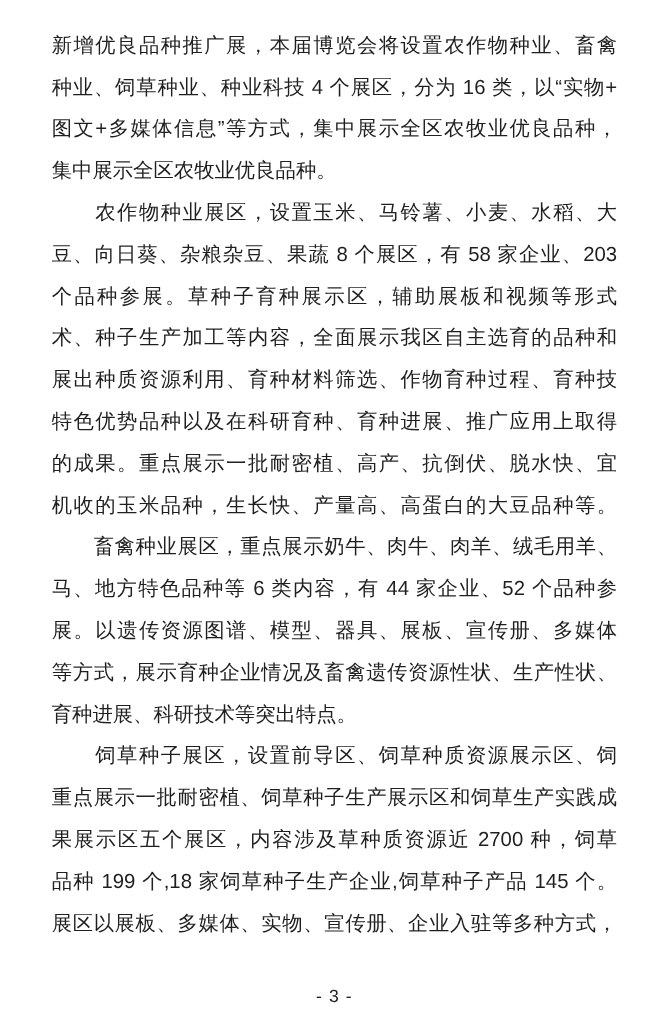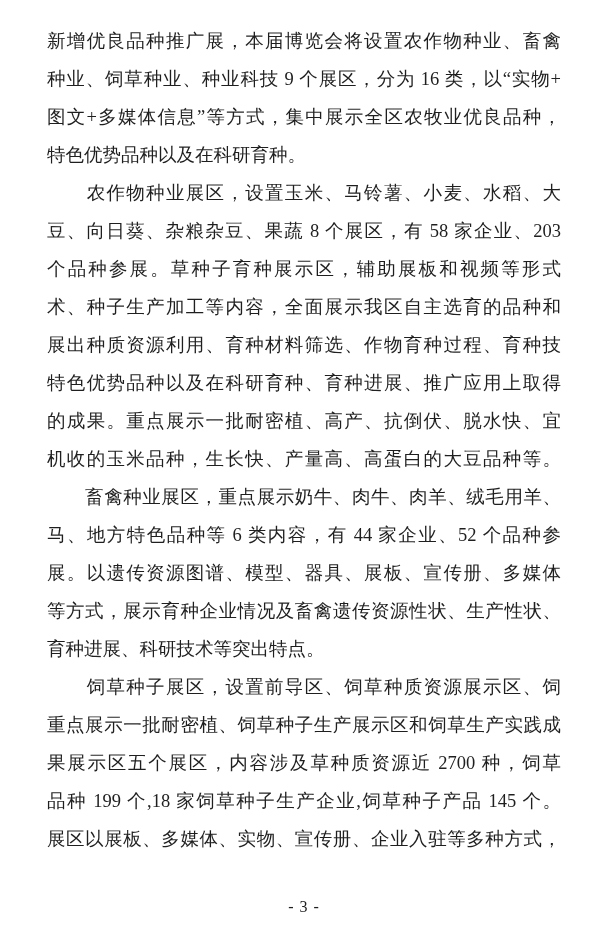--- a/index.html
+++ b/index.html
@@ -8,21 +8,21 @@
     width: 608px;
     height: 930px;
     background: #ffffff;
     overflow: hidden;
   }
   .page {
     position: relative;
     width: 608px;
     height: 930px;
     background: #ffffff;
-    font-family: Liberation Serif, serif;
+    font-family: Liberation Sans, sans-serif;
     color: #1f1f1f;
   }
   .content {
     position: absolute;
     left: 47px;
     top: 22px;
     width: 514px;
   }
   .line {
     width: 514px;
@@ -50,23 +50,23 @@
     color: #1f1f1f;
     letter-spacing: 1px;
   }
 </style>
 </head>
 <body>
 
 <div class="page" style="background: rgb(255, 255, 255); color: rgb(31, 31, 31);">
   <div class="content">
       <div class="line">新增优良品种推广展，本届博览会将设置农作物种业、畜禽</div>
-      <div class="line">种业、饲草种业、种业科技 9 个展区，分为 16 类，以“实物+</div>
+      <div class="line">种业、饲草种业、种业科技 4 个展区，分为 16 类，以“实物+</div>
       <div class="line">图文+多媒体信息”等方式，集中展示全区农牧业优良品种，</div>
-      <div class="line no-justify">特色优势品种以及在科研育种。</div>
+      <div class="line no-justify">集中展示全区农牧业优良品种。</div>
       <div class="line">　　农作物种业展区，设置玉米、马铃薯、小麦、水稻、大</div>
       <div class="line">豆、向日葵、杂粮杂豆、果蔬 8 个展区，有 58 家企业、203</div>
       <div class="line">个品种参展。草种子育种展示区，辅助展板和视频等形式</div>
       <div class="line">术、种子生产加工等内容，全面展示我区自主选育的品种和</div>
       <div class="line">展出种质资源利用、育种材料筛选、作物育种过程、育种技</div>
       <div class="line">特色优势品种以及在科研育种、育种进展、推广应用上取得</div>
       <div class="line">的成果。重点展示一批耐密植、高产、抗倒伏、脱水快、宜</div>
       <div class="line">机收的玉米品种，生长快、产量高、高蛋白的大豆品种等。</div>
       <div class="line">　　畜禽种业展区，重点展示奶牛、肉牛、肉羊、绒毛用羊、</div>
       <div class="line">马、地方特色品种等 6 类内容，有 44 家企业、52 个品种参</div>

